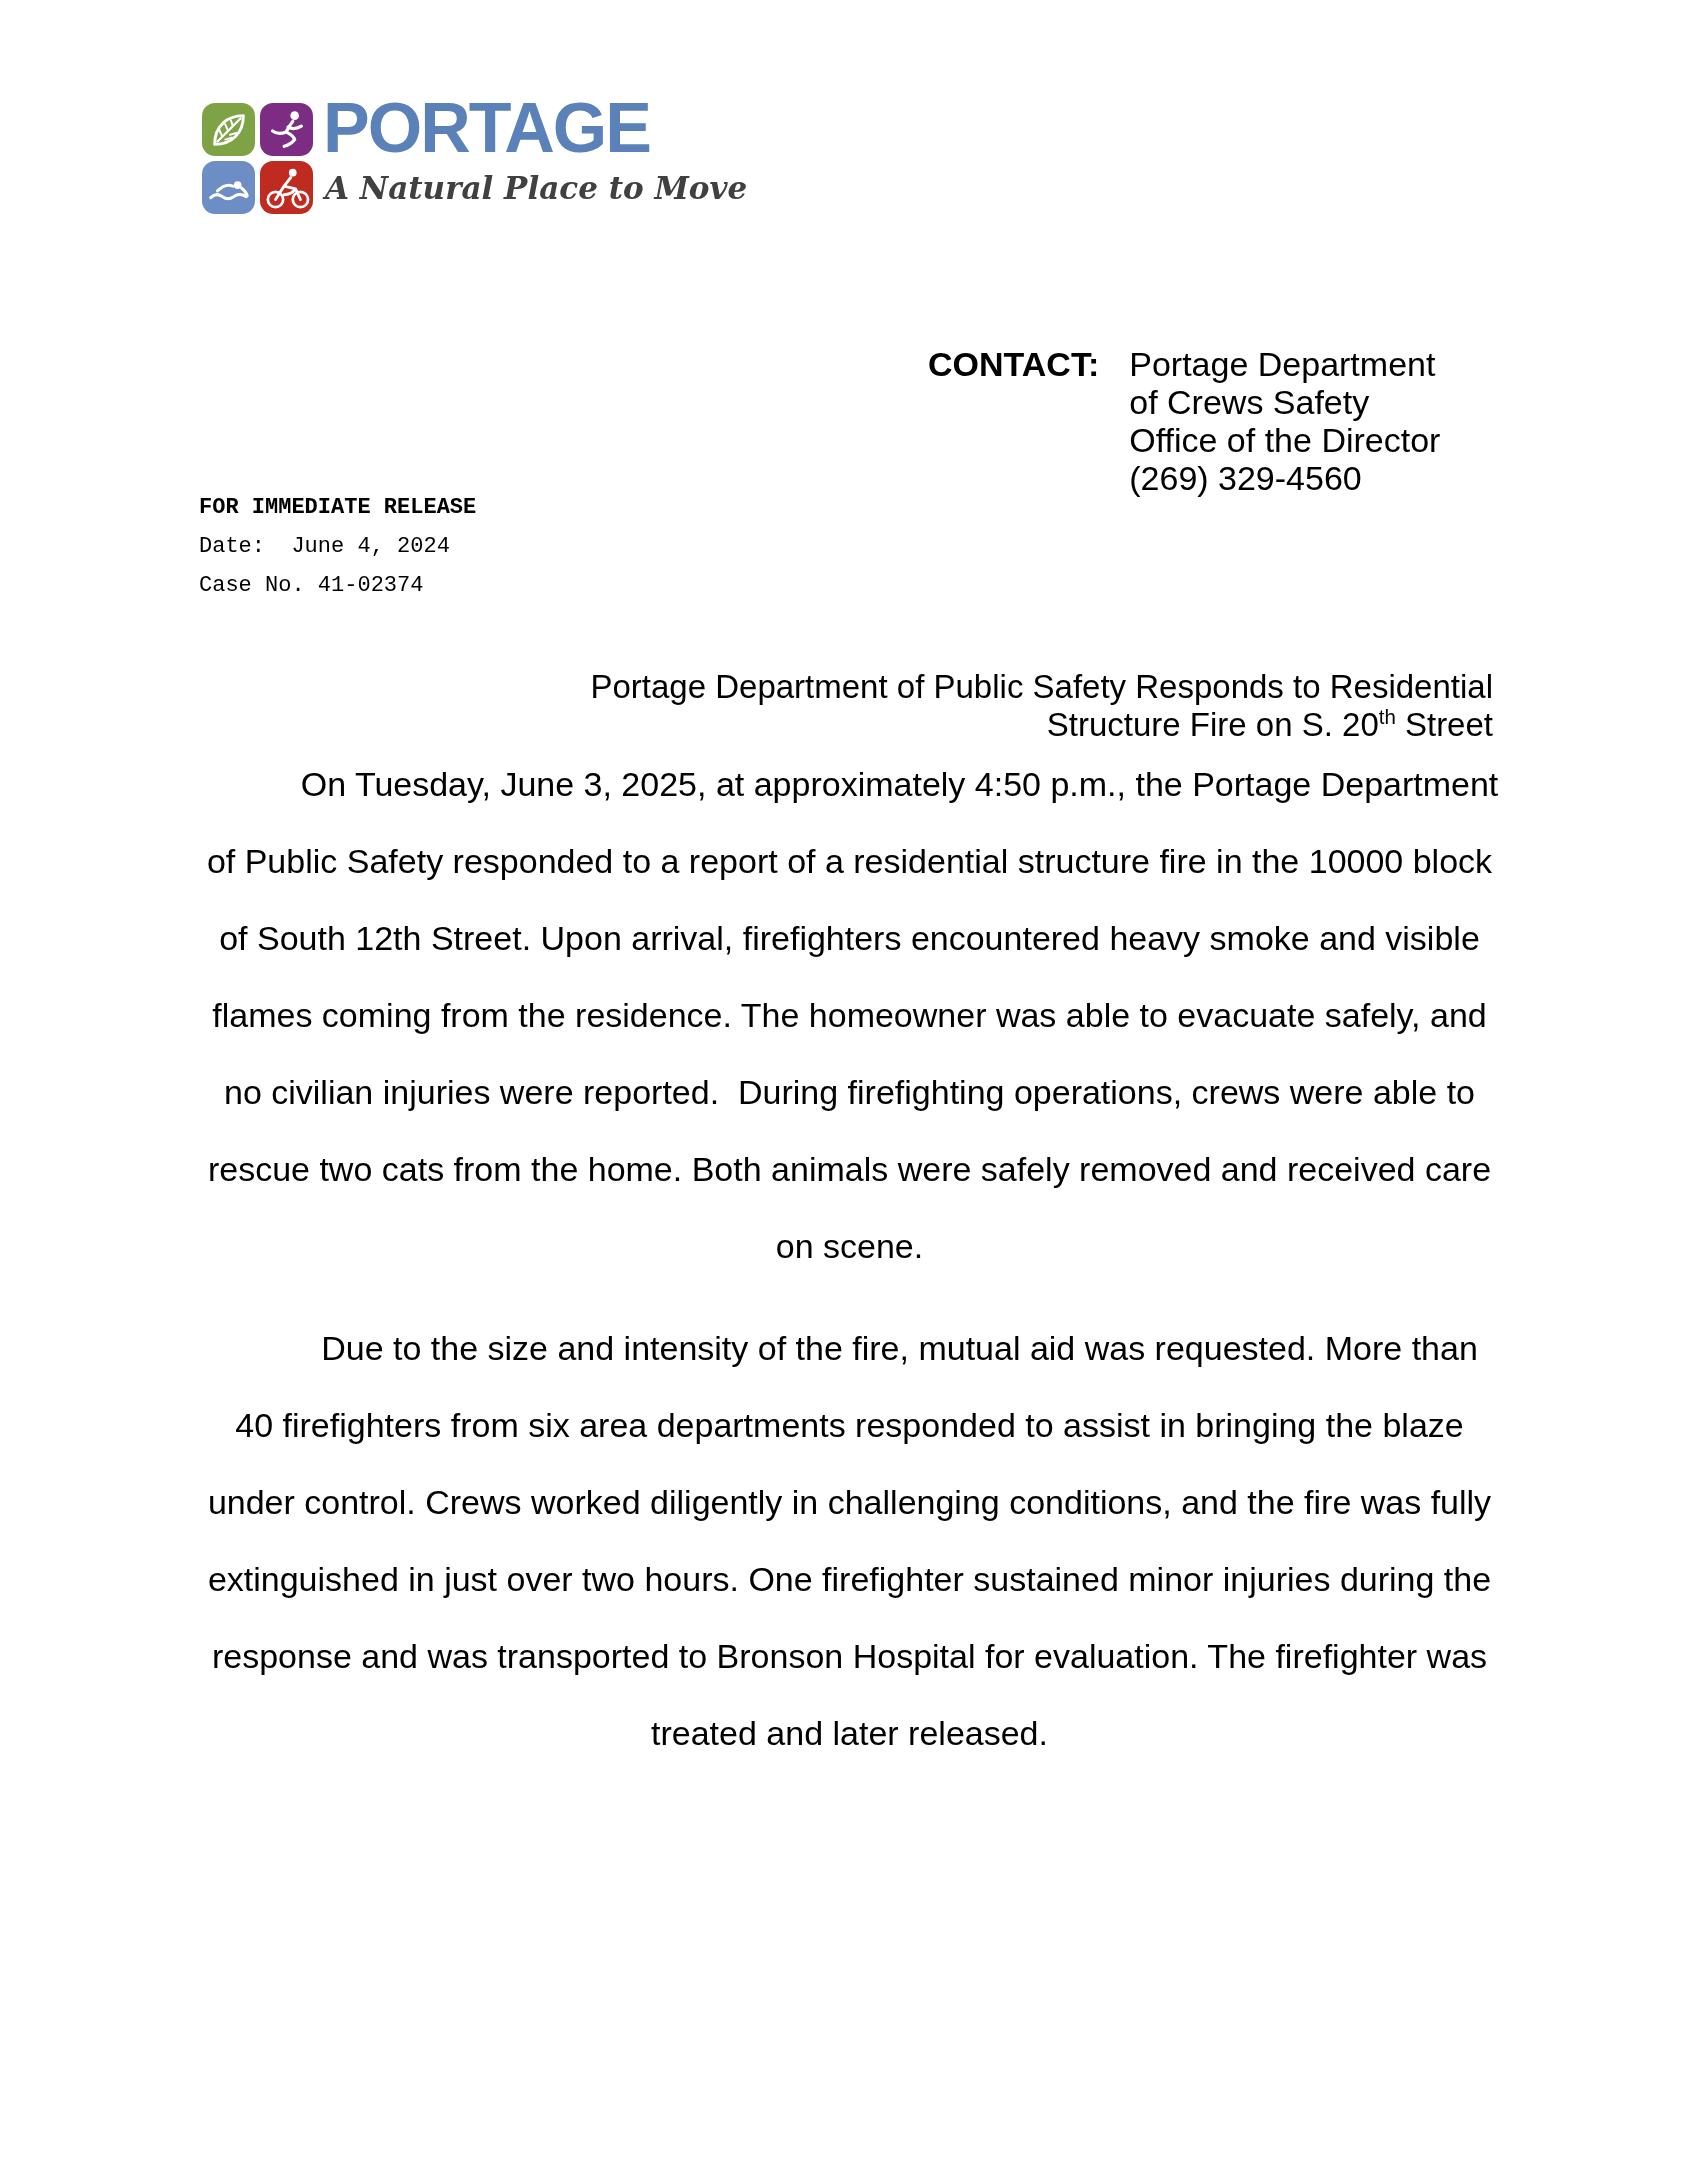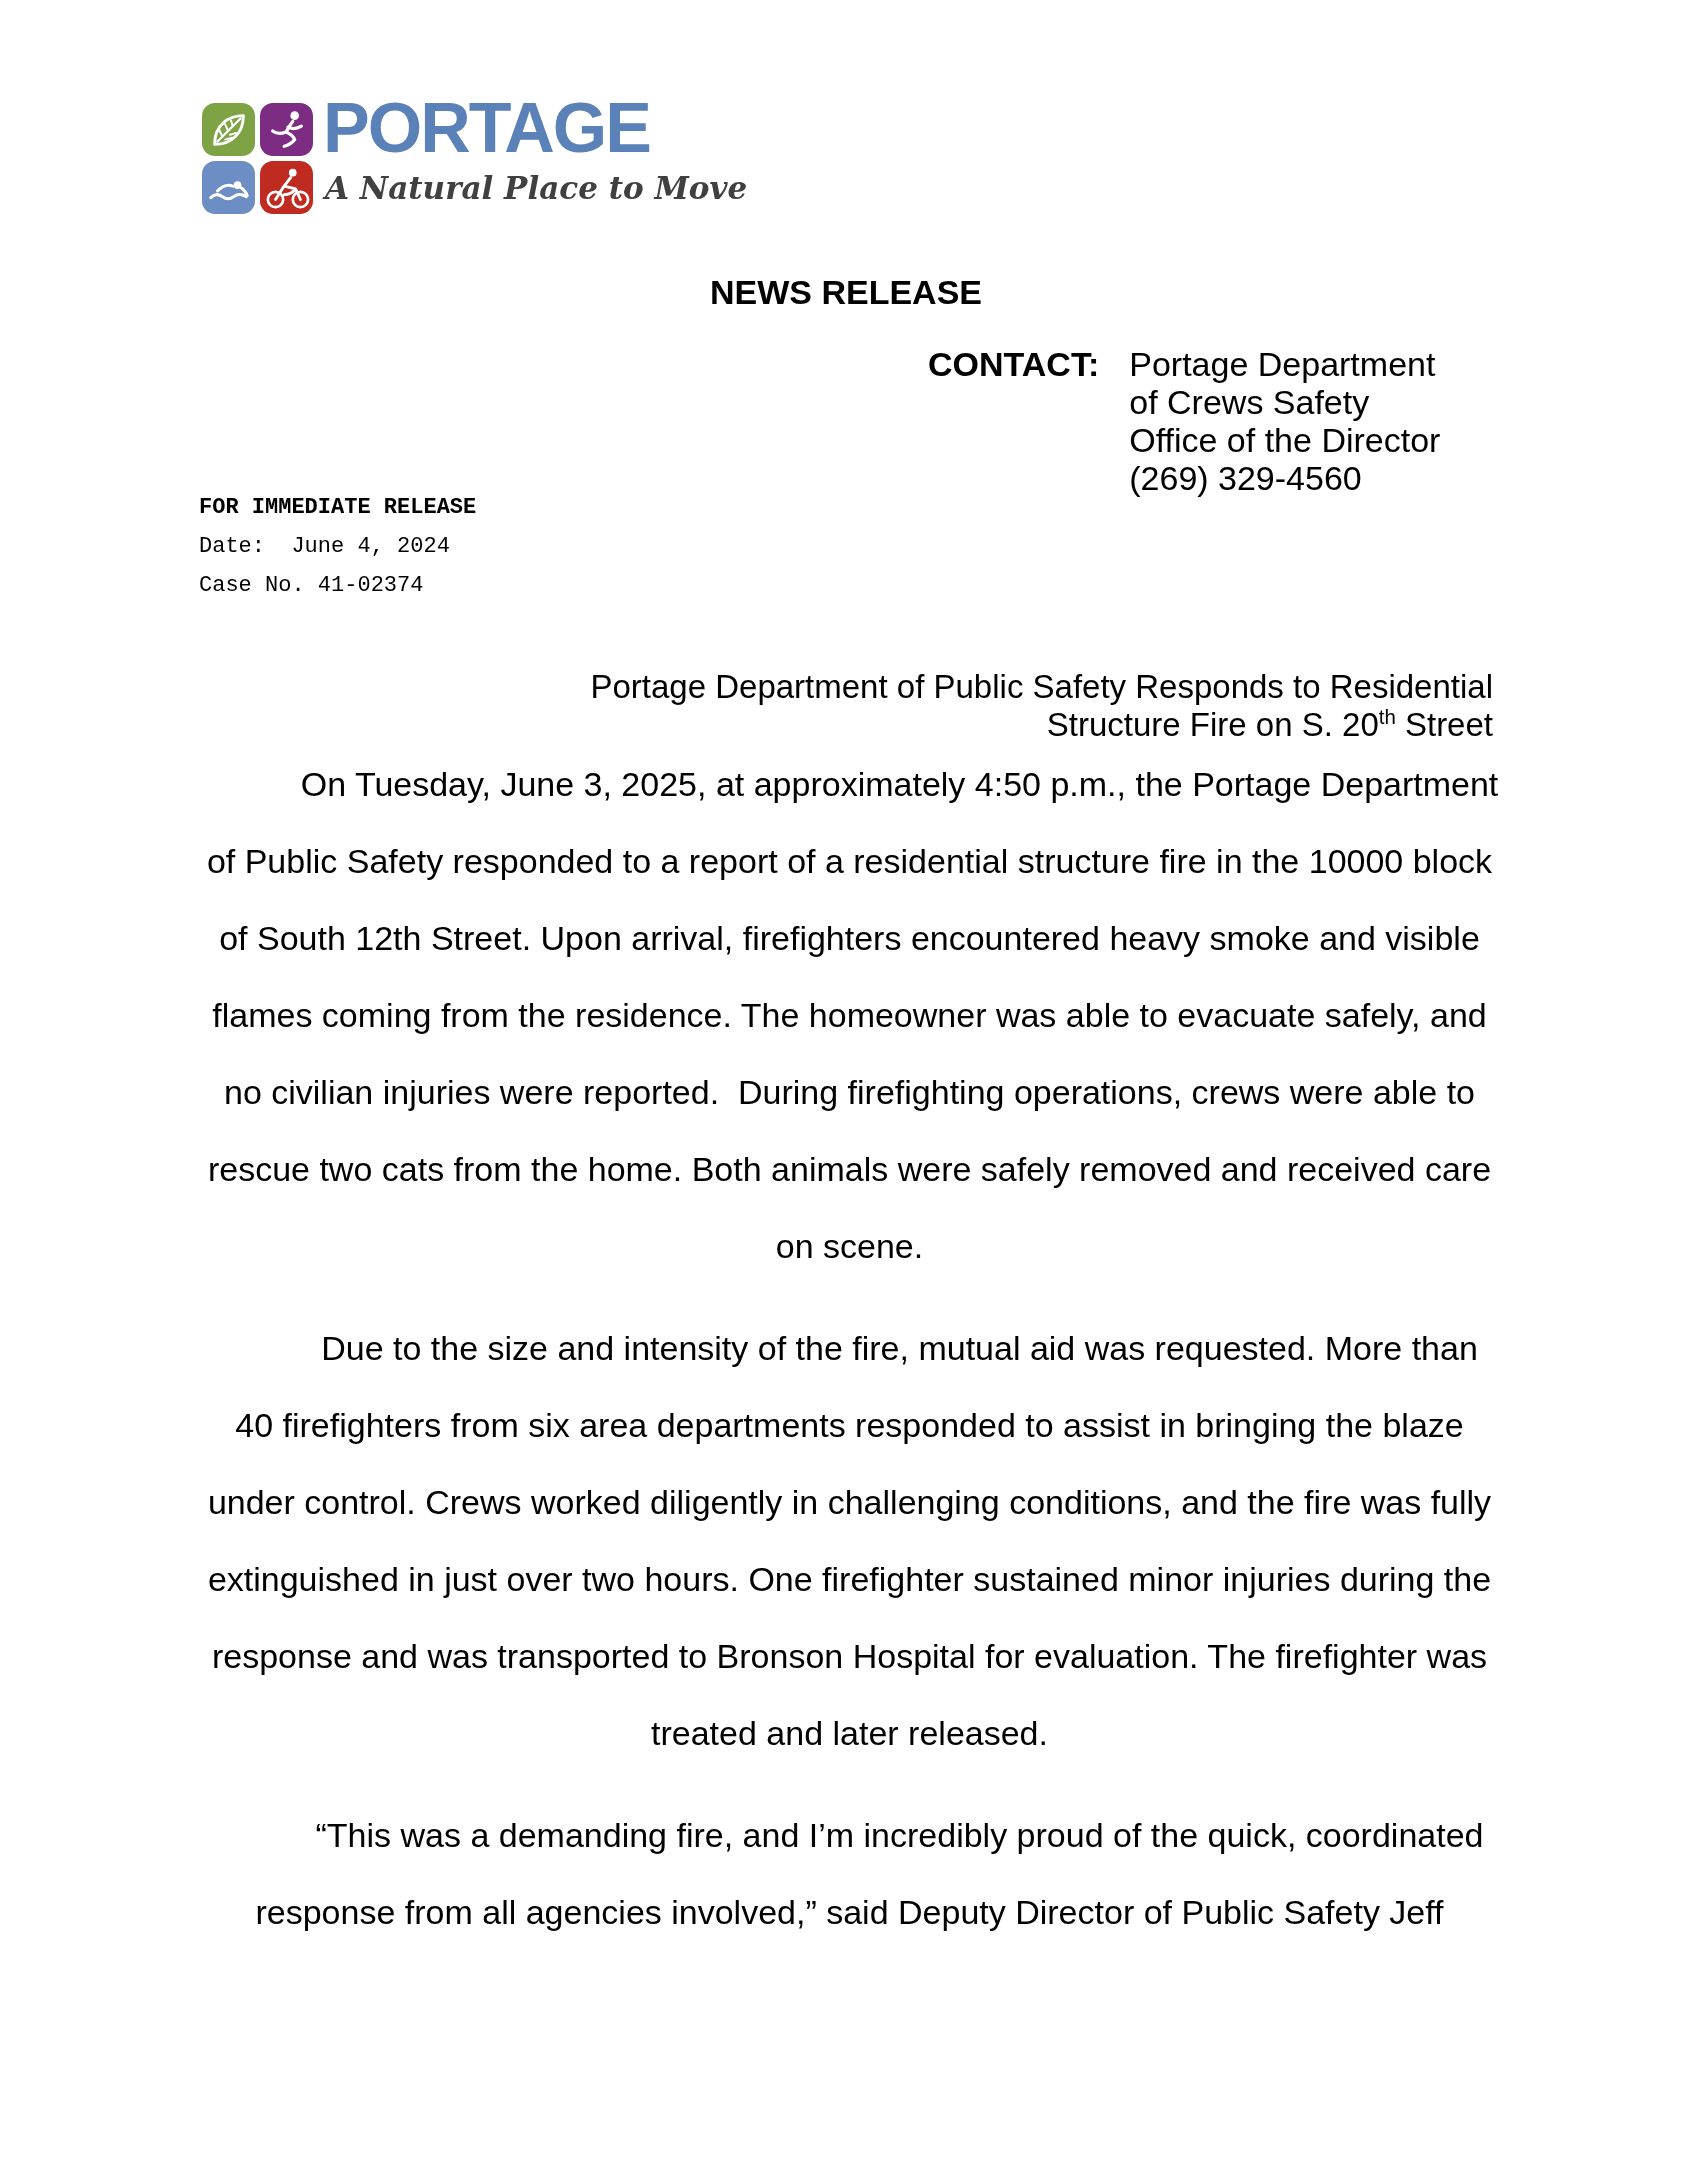--- a/index.html
+++ b/index.html
@@ -105,21 +105,20 @@
           <path d="M12 36 L21 22 L33 25 L38 36 M21 22 L28 13 M33 25 C30 29 26 31 21 31" stroke="#fff" stroke-width="3" fill="none" stroke-linecap="round" stroke-linejoin="round"></path>
         </svg>
       </div>
     </div>
     <div class="logo-text">
       <div class="wordmark">PORTAGE</div>
       <div class="tagline">A Natural Place to Move</div>
     </div>
   </div>
 
-  <div class="news-release">NEWS RELEASE</div>
 
   <div class="contact">
     <div class="contact-label">CONTACT:</div>
     <div class="contact-lines">
       <div>Portage Department</div>
       <div>of Crews Safety</div>
       <div>Office of the Director</div>
       <div>(269) 329-4560</div>
     </div>
   </div>
@@ -131,17 +130,16 @@
   </div>
 
   <div class="doc-title">
     <div>Portage Department of Public Safety Responds to Residential</div>
     <div><span>Structure Fire on S. 20</span><sup>th</sup><span> Street</span></div>
   </div>
 
   <div class="body-text">
     <p>On Tuesday, June 3, 2025, at approximately 4:50 p.m., the Portage Department of Public Safety responded to a report of a residential structure fire in the 10000 block of South 12th Street. Upon arrival, firefighters encountered heavy smoke and visible flames coming from the residence. The homeowner was able to evacuate safely, and no civilian injuries were reported.  During firefighting operations, crews were able to rescue two cats from the home. Both animals were safely removed and received care on scene.</p>
     <p>Due to the size and intensity of the fire, mutual aid was requested. More than 40 firefighters from six area departments responded to assist in bringing the blaze under control. Crews worked diligently in challenging conditions, and the fire was fully extinguished in just over two hours. One firefighter sustained minor injuries during the response and was transported to Bronson Hospital for evaluation. The firefighter was treated and later released.</p>
-    <p>“This was a demanding fire, and I’m incredibly proud of the quick, coordinated response from all agencies involved,” said Deputy Director of Public Safety Jeff</p>
   </div>
 
 </div>
 
 
 </body></html>

